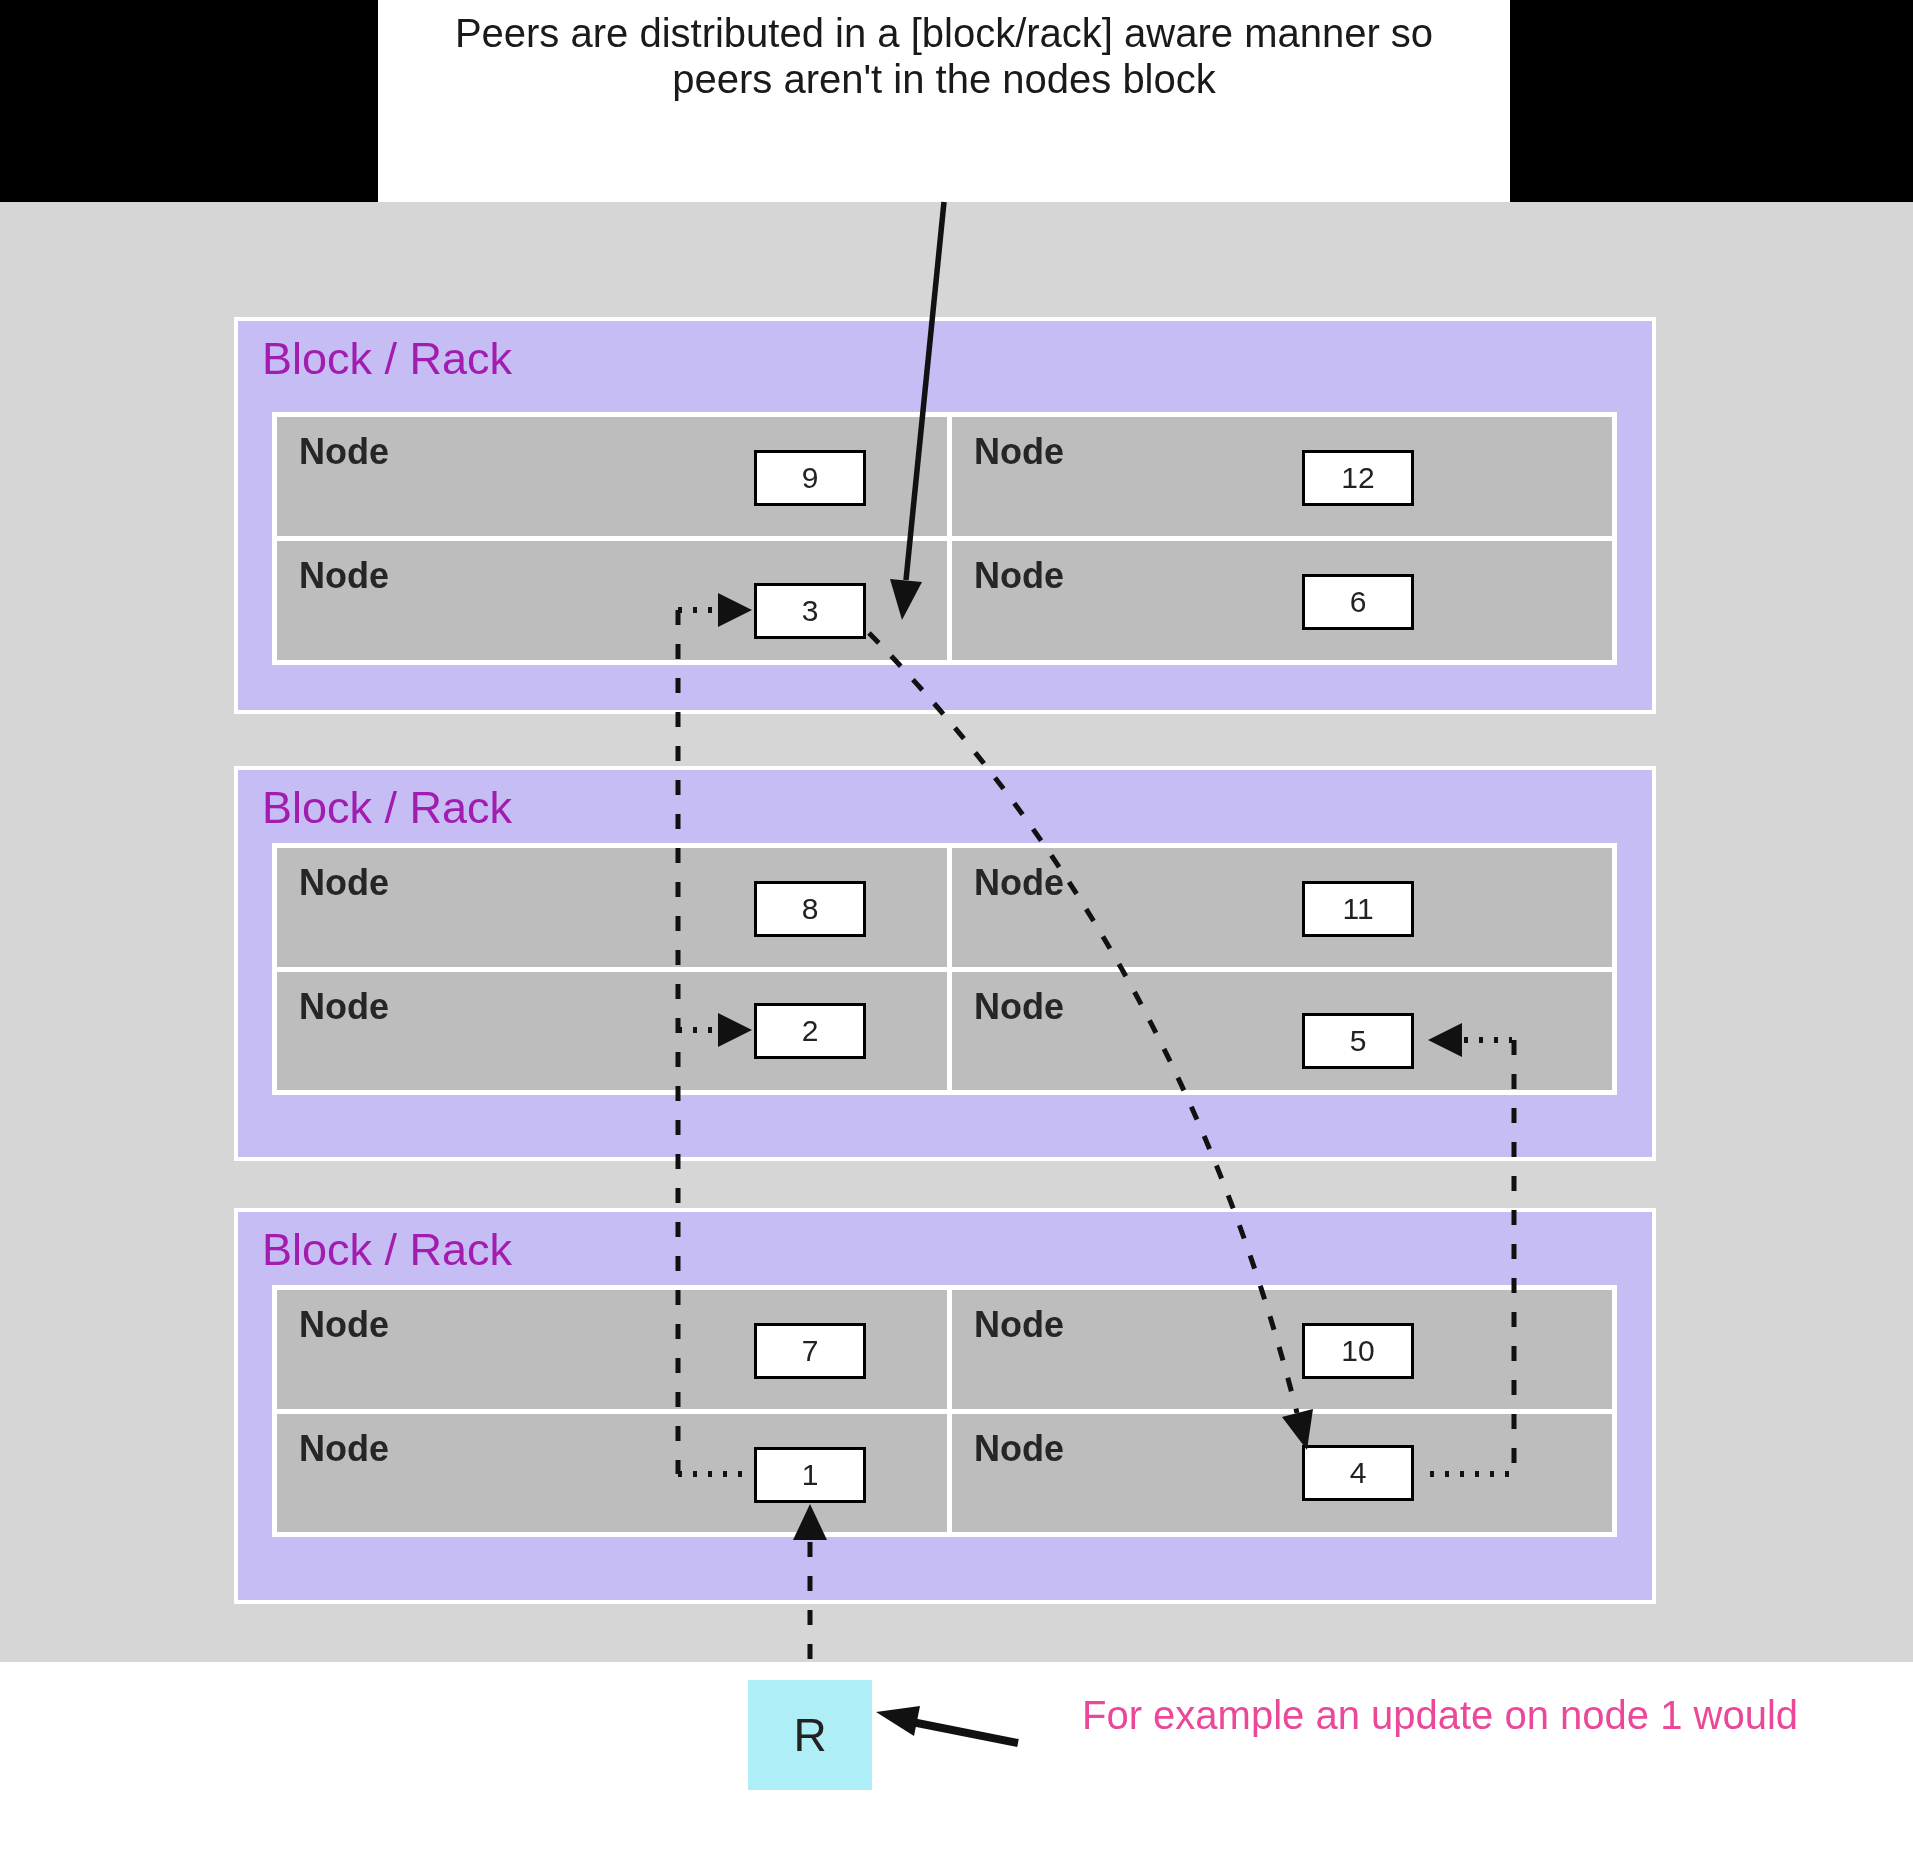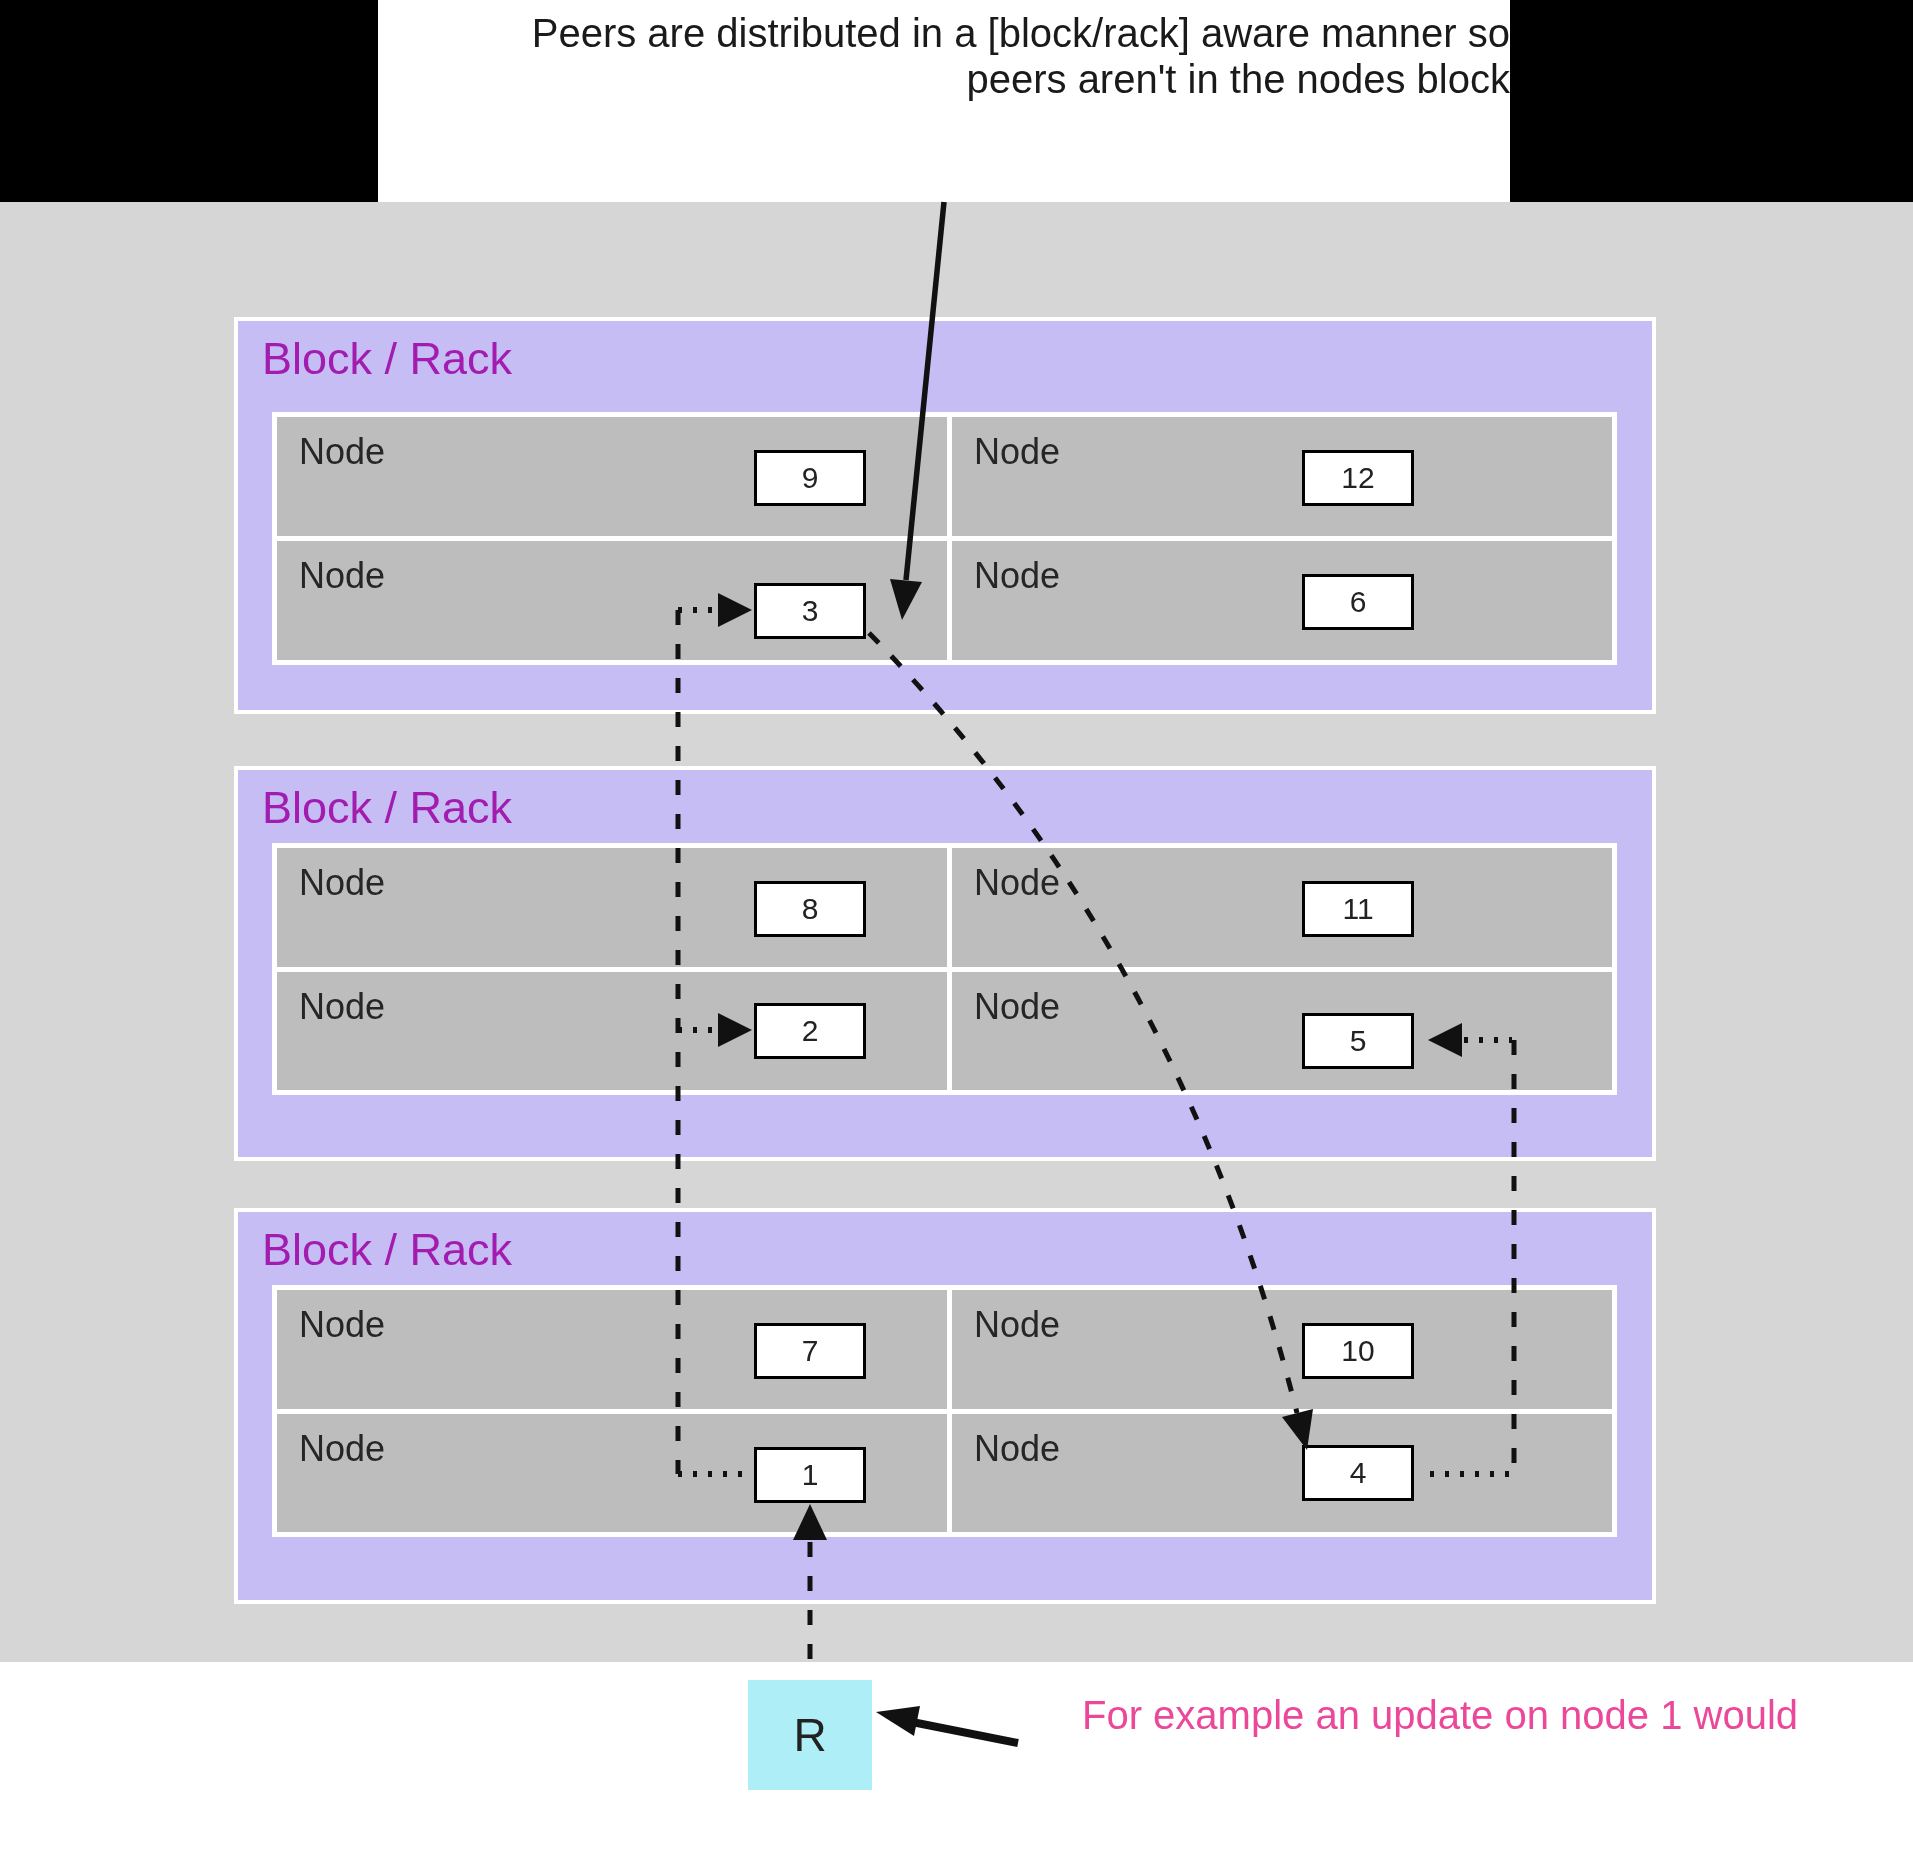--- a/index.html
+++ b/index.html
@@ -13,21 +13,21 @@
   body { background:#ffffff; font-family:"Liberation Sans","DejaVu Sans",sans-serif; }
   .page {
     position:relative; width:1913px; height:1875px;
     background:#ffffff; overflow:hidden; color:#1d1d1d;
   }
   .bar { position:absolute; top:0; height:202px; background:#000; }
   .bar-left  { left:0; width:378px; }
   .bar-right { left:1510px; width:403px; }
   .callout-top {
     position:absolute; left:378px; top:0; width:1132px; height:154px;
-    background:#fff; display:flex; flex-direction:column; align-items:flex-end;
+    background:#fff; display:flex; flex-direction:column; align-items:center;
     justify-content:flex-end; padding-bottom:52px;
     font-size:40px; font-weight:300; line-height:46px; text-align:center; color:#1a1a1a;
   }
   .callout-top div { white-space:nowrap; }
   .cluster-bg {
     position:absolute; left:0; top:202px; width:1913px; height:1460px;
     background:var(--cluster_gray);
   }
   .cluster-title {
     position:absolute; left:28px; top:210px; font-size:45px; font-weight:300; color:#1d1d1d;
@@ -47,21 +47,21 @@
     position:absolute; left:34px; width:1345px; height:253px;
     background:#fff; padding:5px;
     display:grid; grid-template-columns:670px 660px; grid-template-rows:1fr 1fr; gap:5px;
   }
   .block-1 .frame { top:91px; }
   .block-2 .frame { top:73px; height:252px; }
   .block-3 .frame { top:73px; height:252px; }
   .cell { background:var(--node_gray); position:relative; }
   .node-label {
     display:inline-block; margin:14px 0 0 22px;
-    font-size:36px; font-weight:400; color:#262626;
+    font-size:36px; font-weight:700; color:#262626;
   }
   .num-box {
     position:absolute; width:112px; height:56px; top:33px;
     background:#fff; border:3px solid #000;
     display:flex; align-items:center; justify-content:center;
     font-size:30px; font-weight:300; color:#222;
   }
   .cell-left  .num-box { left:477px; }
   .cell-right .num-box { left:350px; }
   .r-box {

